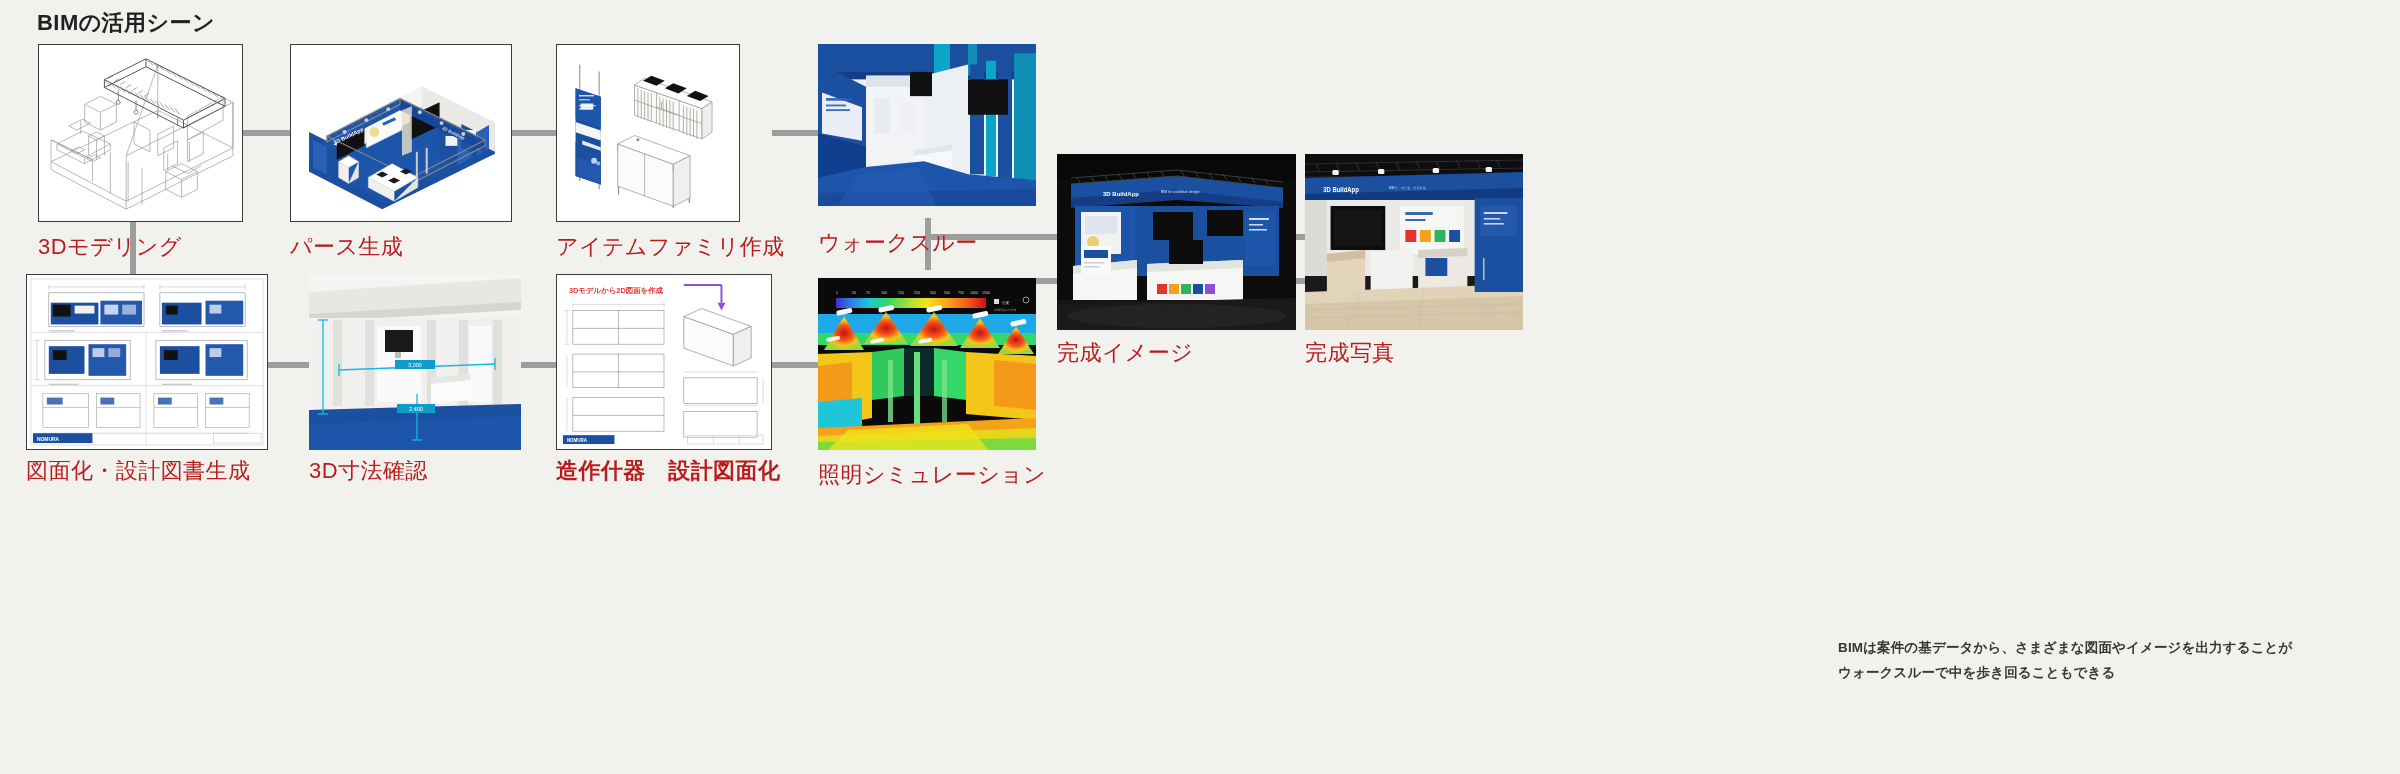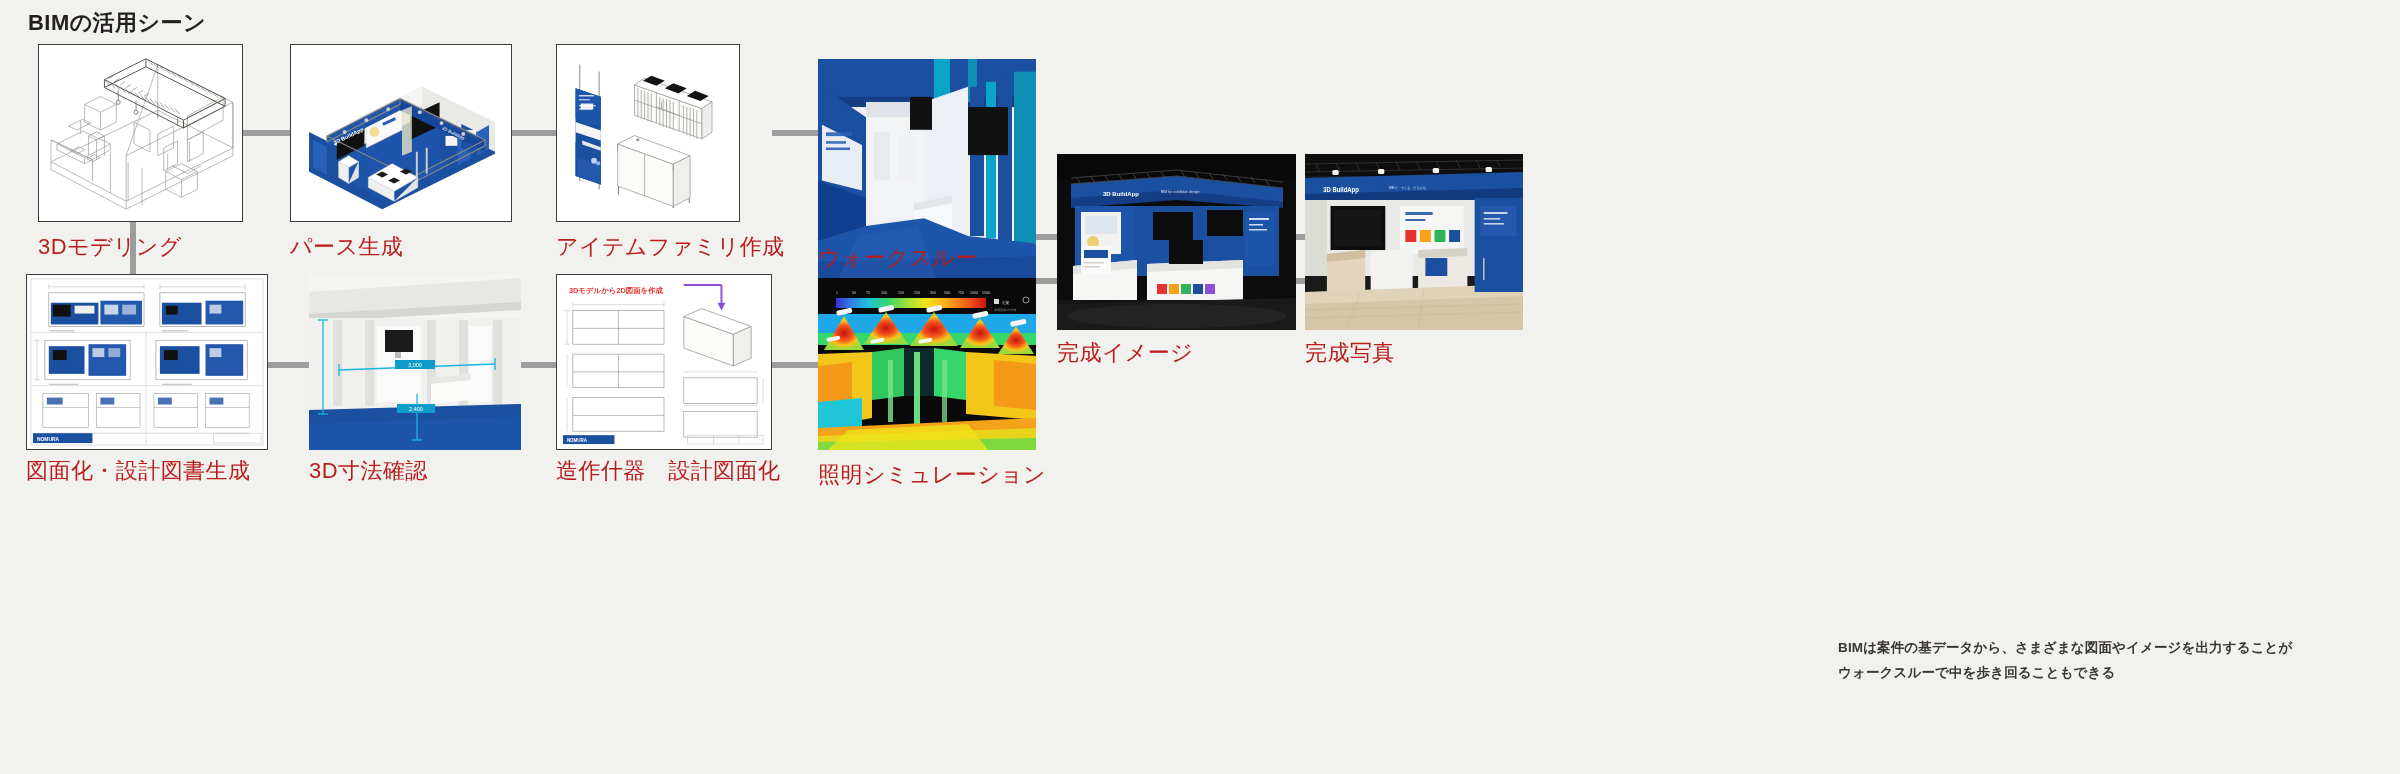--- a/index.html
+++ b/index.html
@@ -11,21 +11,21 @@
   }
   #stage {
     position: relative;
     width: 2400px;
     height: 774px;
     background: #f1f1ed;
     overflow: hidden;
   }
   .page-title {
     position: absolute;
-    left: 28px; top: 8px;
+    left: 37px; top: 8px;
     font-size: 22px;
     font-weight: 700;
     color: #231f20;
     letter-spacing: .02em;
   }
   
   .conn { position: absolute; background: #9d9d9d; }
   
   .card { position: absolute; }
   .thumb {
@@ -296,21 +296,21 @@
         <g stroke="#8d8a85" stroke-width="1.4">
           <line x1="73" y1="152" x2="73" y2="162"></line>
           <line x1="138" y1="176" x2="138" y2="178"></line>
           <line x1="157" y1="166" x2="157" y2="172"></line>
         </g>
       </svg>
     </div>
     <div class="caption" style="top:188px;">アイテムファミリ作成</div>
   </div>
 
-  <div class="card" style="left:818px; top:59px; width:218px; height:220px;">
+  <div class="card" style="left:818px; top:44px; width:218px; height:162px;">
     <div class="thumb">
       <svg class="art" viewBox="0 0 218 174" preserveAspectRatio="none">
         <defs>
           <linearGradient id="wfloor" x1="0" y1="0" x2="0" y2="1">
             <stop offset="0" stop-color="#1c4fa3"></stop>
               <stop offset="1" stop-color="#1746
 96"></stop>
           </linearGradient>
         </defs>
         <rect width="218" height="174" fill="#eef1f5"></rect>
@@ -554,21 +554,21 @@
 
         <rect x="6" y="162" width="52" height="9" fill="#1b4fa0"></rect>
         <text x="10" y="169" font-family="Liberation Sans, sans-serif" font-size="4.5" fill="#fff" font-weight="bold">NOMURA</text>
         <g stroke="#b9bcc2" stroke-width="0.5" fill="none">
           <rect x="132" y="162" width="76" height="9"></rect>
           <line x1="158" y1="162" x2="158" y2="171"></line>
           <line x1="184" y1="162" x2="184" y2="171"></line>
         </g>
       </svg>
     </div>
-    <div class="caption" style="top:182px;">造作什器　設計図面化</div>
+    <div class="caption" style="top:182px;font-weight:bold;">造作什器　設計図面化</div>
   </div>
 
   <div class="card" style="left:818px; top:278px; width:218px; height:172px;">
     <div class="thumb">
       <svg class="art" viewBox="0 0 218 172" preserveAspectRatio="none">
         <defs>
           <linearGradient id="lux" x1="0" y1="0" x2="1" y2="0">
             <stop offset="0.00" stop-color="#3b2fd0"></stop>
             <stop offset="0.10" stop-color="#2f7fe8"></stop>
             <stop offset="0.22" stop-color="#1fc6d8"></stop>

